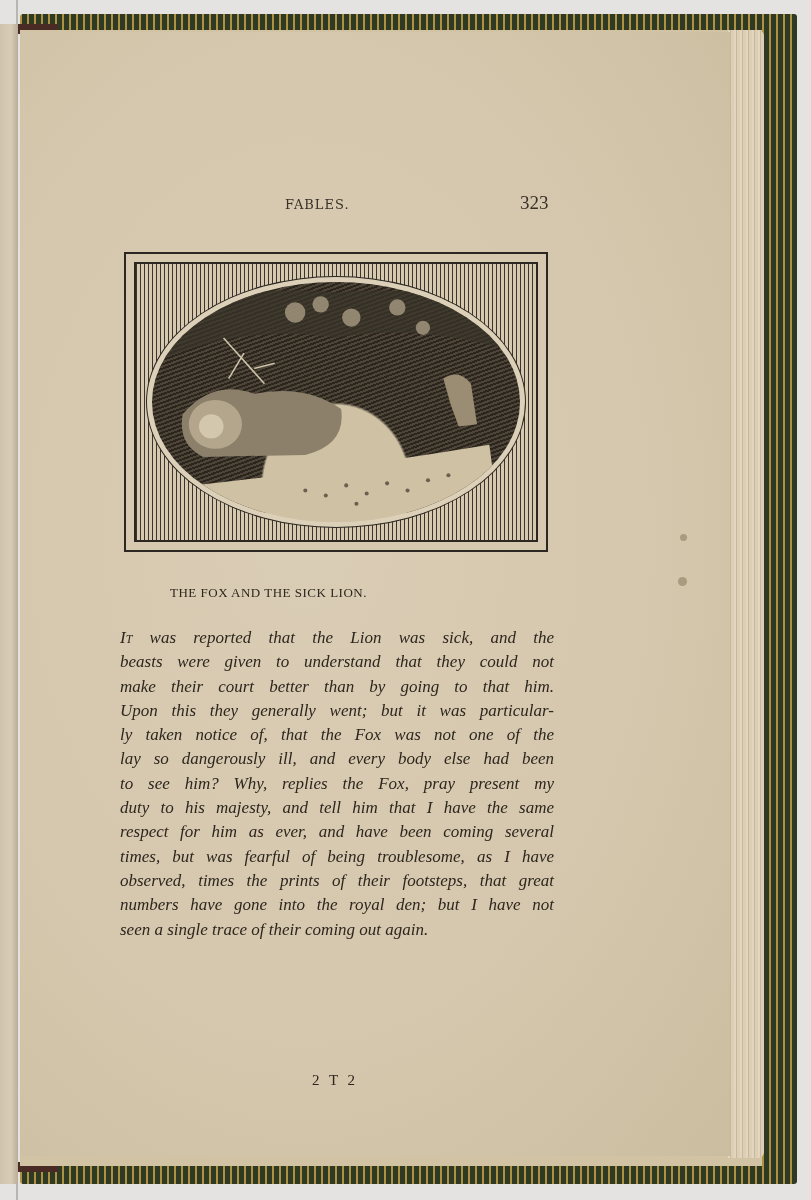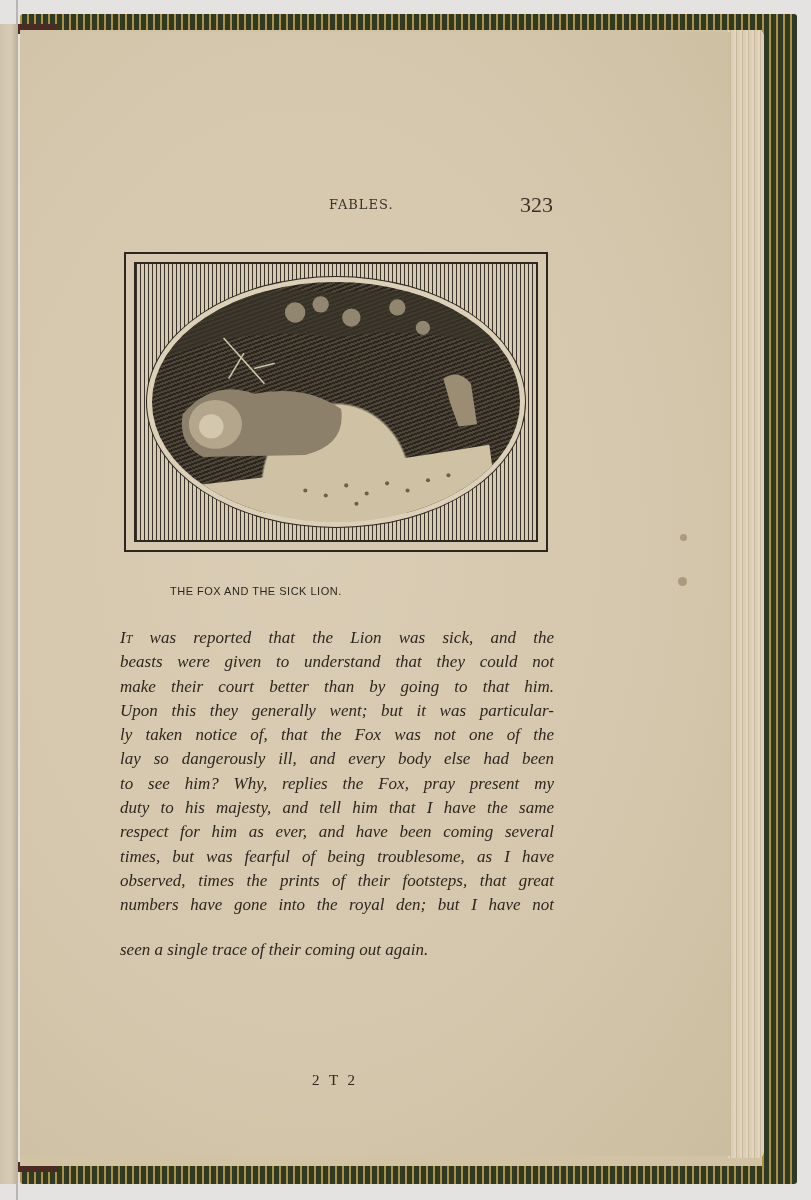--- a/index.html
+++ b/index.html
@@ -37,25 +37,25 @@
     background:repeating-linear-gradient(90deg,#e2d6c0 0 2px,#c7b79b 2px 3px,#dccfb6 3px 6px);
     border-radius:0 6px 6px 0;
   }
   .page {
     position:absolute; left:20px; top:32px; width:710px; height:1124px;
     background:radial-gradient(ellipse at 40% 45%, #dacdb5 0%, #d5c7ad 60%, #cbbd9f 100%);
     color:#2d261d;
   }
   .running-head {
     position:absolute; left:265px; top:165px;
-    font-size:13px; letter-spacing:1px; color:#3a3228;margin-left:44px;
+    font-size:13px; letter-spacing:1px; color:#3a3228;
   }
   .page-number {
     position:absolute; left:500px; top:160px;
-    font-size:22px; color:#3a3228; font-family:"Liberation Serif", serif;
+    font-size:19px; color:#3a3228; font-family:"Liberation Serif", serif;
   }
   .illustration {
     position:absolute; left:104px; top:220px; width:420px; height:296px;
     border:2px solid #2c2720; background:#d6c9af;
   }
   .illustration .inner {
     position:absolute; left:8px; top:8px; right:8px; bottom:8px;
     border:2px solid #2c2720;
     background:repeating-linear-gradient(90deg,#3a342c 0 1px,#d6c9af 1px 4px);
   }
@@ -65,30 +65,30 @@
   }
   .oval-scene {
     position:absolute; left:16px; top:18px; right:16px; bottom:18px;
     border-radius:50%; overflow:hidden;
     background:
       radial-gradient(ellipse at 50% 85%, #cfc1a4 0 28%, transparent 29%),
       repeating-linear-gradient(160deg,#2b251e 0 2px,#4d4538 2px 4px);
   }
   .oval-scene svg { position:absolute; left:0; top:0; width:100%; height:100%; }
   .story-title {
-    position:absolute; left:150px; top:553px; font-size:11px; letter-spacing:0.5px;
-    font-family:Liberation Sans, sans-serif; color:#2d261d;
+    position:absolute; left:150px; top:553px; font-size:13px; letter-spacing:0.5px;
+    font-family:Liberation Serif, serif; color:#2d261d;
   }
   .body-text {
     position:absolute; left:100px; top:594px; width:434px;
     font-family:"Liberation Serif", serif; font-size:17px; line-height:24.3px;
     text-align:justify; color:#2d261d;
   }
   .body-line { display:block; text-align:justify; text-align-last:justify; white-space:nowrap;font-style:italic; }
-  .body-line.last { text-align-last:left;margin-top:20px; }
+  .body-line.last { text-align-last:left; }
   .smallcaps { font-variant:small-caps; }
   .signature {
     position:absolute; left:292px; top:1040px;
     font-family:"Liberation Serif", serif; font-size:15px; letter-spacing:3px; color:#2d261d;
   }
   .stain { position:absolute; border-radius:50%; background:rgba(120,100,70,0.45); }
 </style>
 </head>
 <body>
 

